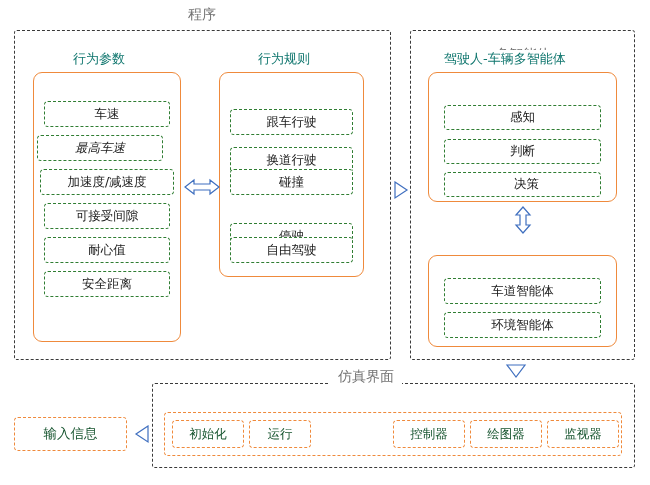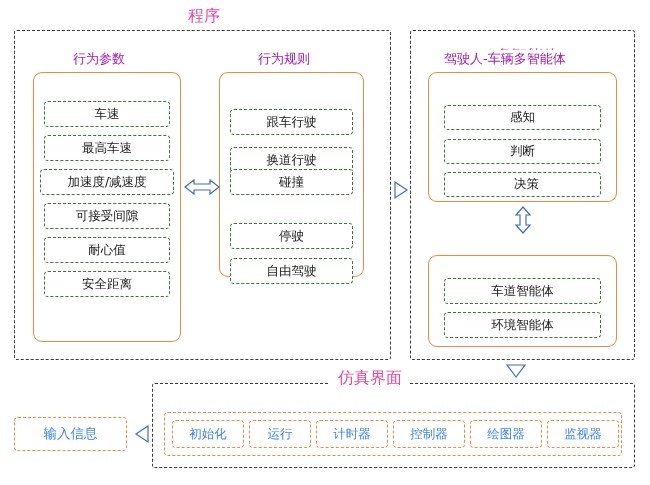--- a/index.html
+++ b/index.html
@@ -24,38 +24,38 @@
   .dashed-group {
     position: absolute;
     border: 1.3px dashed #3a3a3a;
     border-radius: 3px;
     box-sizing: border-box;
   }
   .group-title {
     position: absolute;
     background: #ffffff;
     padding: 0 8px;
-    font-size: 16px;
-    color: #ec4899;
+    font-size: 14px;
+    color: #737373;
     white-space: nowrap;
     text-align: center;
   }
   .orange-box {
     position: absolute;
     border: 1.4px solid #ef8a3c;
     border-radius: 9px;
     box-sizing: border-box;
     background: #ffffff;
   }
   .orange-title {
     position: absolute;
     background: #ffffff;
     padding: 0 7px;
     font-size: 13px;
-    color: #a21caf;
+    color: #0f766e;
     white-space: nowrap;
     text-align: center;
   }
   .green-item {
     position: absolute;
     border: 1.1px dashed #2f7d32;
     border-radius: 4px;
     box-sizing: border-box;
     background: #ffffff;
     font-size: 12.5px;
@@ -65,21 +65,21 @@
     justify-content: center;
     white-space: nowrap;
   }
   .orange-item {
     position: absolute;
     border: 1.2px dashed #ef8a3c;
     border-radius: 4px;
     box-sizing: border-box;
     background: #ffffff;
     font-size: 12.5px;
-    color: #3b82f6;
+    color: #14532d;
     display: flex;
     align-items: center;
     justify-content: center;
     white-space: nowrap;
   }
   .arrow {
     position: absolute;
     line-height: 0;
   }
 </style>
@@ -88,34 +88,34 @@
 
 <div id="root">
 
   <div class="dashed-group" style="left:14px; top:30px; width:377px; height:330px;"></div>
   <div class="group-title" style="left:180px; top:6px;">程序</div>
 
   <div class="orange-box" style="left:33px; top:72px; width:148px; height:270px;"></div>
   <div class="orange-title" style="left:66px; top:50px;">行为参数</div>
 
   <div class="green-item" style="left:44px; top:101px; width:126px; height:26px;">车速</div>
-  <div class="green-item" style="left:44px; top:135px; width:126px; height:26px;">最高车速</div>
+  <div class="green-item" style="left:37px; top:135px; width:126px; height:26px;font-style:italic;">最高车速</div>
   <div class="green-item" style="left:40px; top:169px; width:134px; height:26px;">加速度/减速度</div>
   <div class="green-item" style="left:44px; top:203px; width:126px; height:26px;">可接受间隙</div>
   <div class="green-item" style="left:44px; top:237px; width:126px; height:26px;">耐心值</div>
   <div class="green-item" style="left:44px; top:271px; width:126px; height:26px;">安全距离</div>
 
   <div class="orange-box" style="left:219px; top:72px; width:145px; height:205px;"></div>
   <div class="orange-title" style="left:251px; top:50px;">行为规则</div>
 
   <div class="green-item" style="left:230px; top:101px; width:123px; height:26px;margin-top:8px;">跟车行驶</div>
   <div class="green-item" style="left:230px; top:147px; width:123px; height:26px;">换道行驶</div>
   <div class="green-item" style="left:230px; top:169px; width:123px; height:26px;">碰撞</div>
   <div class="green-item" style="left:230px; top:203px; width:123px; height:26px;margin-top:20px;">停驶</div>
-  <div class="green-item" style="left:230px; top:237px; width:123px; height:26px;margin-top:21px;">自由驾驶</div>
+  <div class="green-item" style="left:230px; top:237px; width:123px; height:26px;">自由驾驶</div>
 
   <div class="arrow" style="left:182px; top:176px;">
     <svg width="40" height="22" viewBox="0 0 40 22" xmlns="http://www.w3.org/2000/svg">
       <path d="M12 4 L3 11 L12 18 L12 14 L28 14 L28 18 L37 11 L28 4 L28 8 L12 8 Z" fill="none" stroke="#3f6fbf" stroke-width="1.2"></path>
     </svg>
   </div>
 
   <div class="dashed-group" style="left:410px; top:30px; width:225px; height:330px;"></div>
   <div class="group-title" style="left:487px; top:6px;margin-top:40px;">多智能体</div>
 
@@ -149,21 +149,20 @@
     </svg>
   </div>
 
   <div class="dashed-group" style="left:152px; top:383px; width:483px; height:85px;"></div>
   <div class="group-title" style="left:330px; top:368px;">仿真界面</div>
 
   <div class="orange-box" style="left:164px; top:412px; width:458px; height:44px; border-style:dashed; border-radius:4px;"></div>
 
   <div class="orange-item" style="left:172px; top:420px; width:72px; height:28px;">初始化</div>
   <div class="orange-item" style="left:249px; top:420px; width:62px; height:28px;">运行</div>
-  <div class="orange-item" style="left:316px; top:420px; width:72px; height:28px;">计时器</div>
   <div class="orange-item" style="left:393px; top:420px; width:72px; height:28px;">控制器</div>
   <div class="orange-item" style="left:470px; top:420px; width:72px; height:28px;">绘图器</div>
   <div class="orange-item" style="left:547px; top:420px; width:72px; height:28px;">监视器</div>
 
   <div class="orange-item" style="left:14px; top:417px; width:113px; height:34px; font-size:13.5px;">输入信息</div>
 
   <div class="arrow" style="left:134px; top:424px;">
     <svg width="16" height="20" viewBox="0 0 16 20" xmlns="http://www.w3.org/2000/svg">
       <path d="M14 2 L2 10 L14 18 Z" fill="none" stroke="#3f6fbf" stroke-width="1.2"></path>
     </svg>

